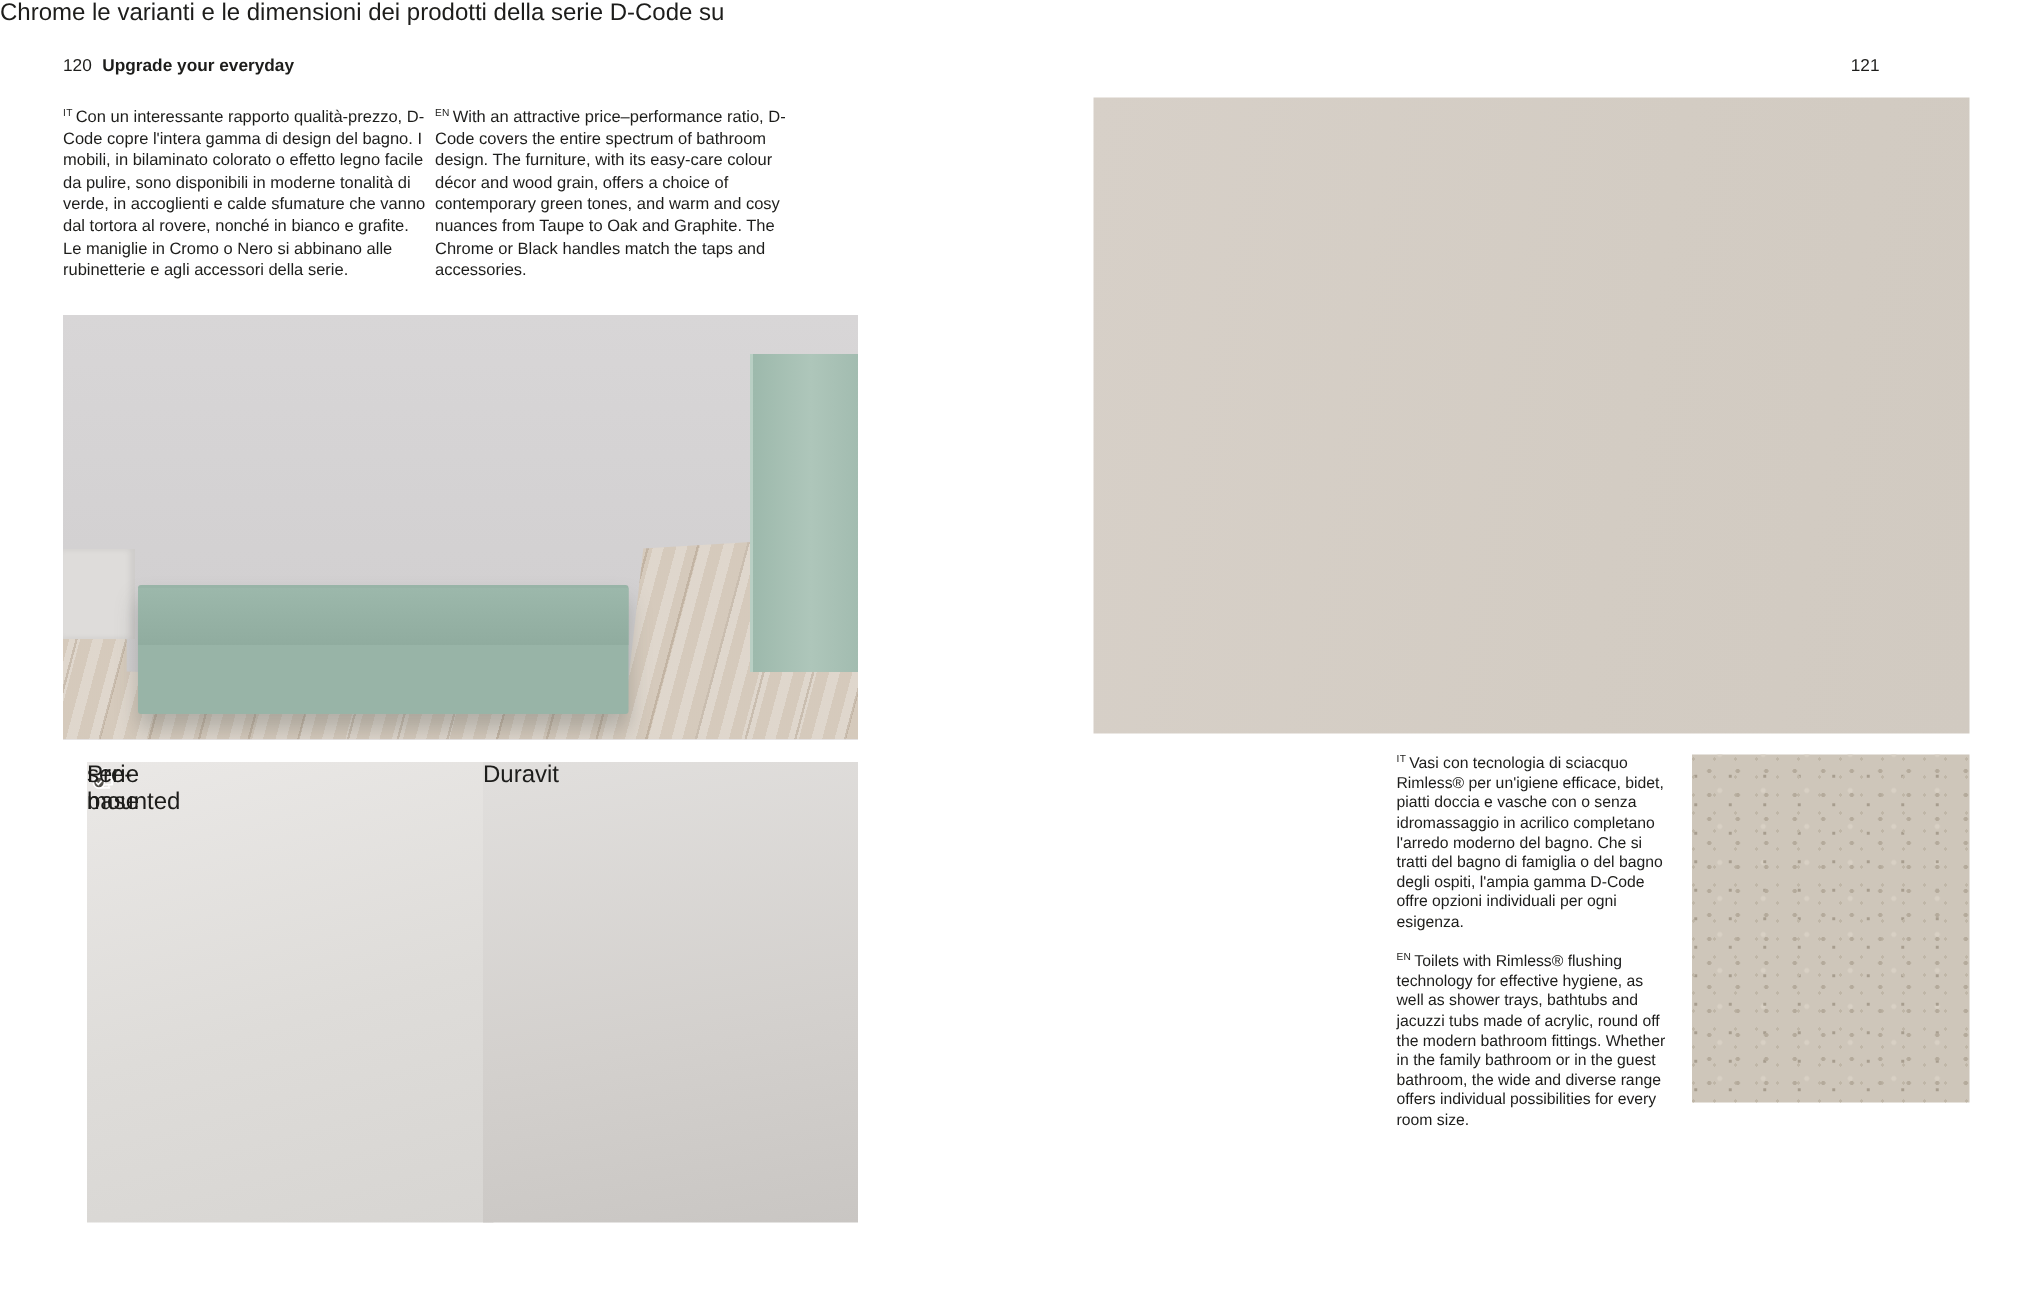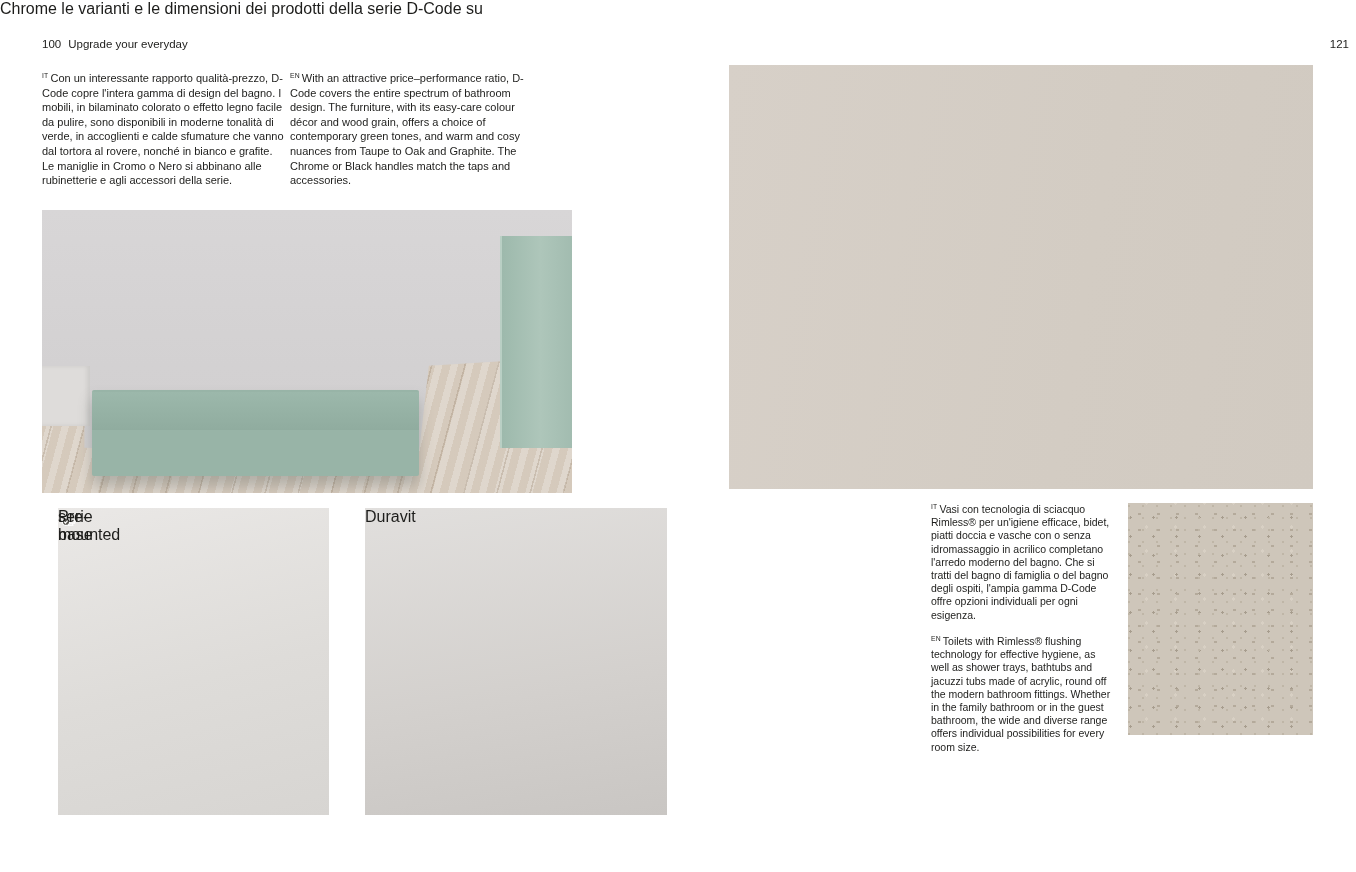--- a/index.html
+++ b/index.html
@@ -3,39 +3,39 @@
 <meta charset="utf-8">
 <style>
   * { margin:0; padding:0; box-sizing:border-box; }
   html,body { background:#ffffff; }
   body { font-family:"Liberation Sans", sans-serif; color:#1d1d1b; }
   .page { position:relative; width:1356px; height:872px; background:#fff; overflow:hidden; }
 
   
   .hdr { position:absolute; left:42px; top:38px; font-size:11.5px; line-height:13px; }
   .hdr .num { font-weight:400; margin-right:7px; }
-  .hdr .ttl { font-weight:400; }
-  .pnum-r { position:absolute; left:1296px; top:38px; width:53px; text-align:right; font-size:11.5px; }
+  .hdr .ttl { font-weight:700; }
+  .pnum-r { position:absolute; left:1200px; top:38px; width:53px; text-align:right; font-size:11.5px; }
   p.intro { position:absolute; top:69px; font-size:11px; line-height:14.6px; }
   p.intro.c1 { left:42px;  width:243px; }
   p.intro.c2 { left:290px; width:252px; }
   p.rcol { position:absolute; left:931px; width:184px; font-size:10.5px; line-height:13.2px; }
   p.rcol.it { top:500px; }
   p.rcol.en { top:632px; }
   sup.lang { font-size:6.8px; vertical-align:4px; letter-spacing:.2px; margin-right:2px; }
 
   
   figure { position:absolute; overflow:hidden; }
   figure * { position:absolute; }
   .figA { left:42px;  top:210px; width:530px; height:283px;
           background:linear-gradient(180deg,#d8d6d7 0%,#d3d1d2 55%,#d0cecf 100%); }
   .figB { left:58px;  top:508px; width:271px; height:307px;
           background:linear-gradient(165deg,#eae8e6 0%,#dedcd9 55%,#d7d5d2 100%); }
-  .figC { left:322px; top:508px; width:302px; height:307px;
-          background:linear-gradient(170deg,#e1dfdd 0%,#d3d0cd 60%,#c9c6c3 100%);margin-left:43px; }
+  .figC { left:322px; top:508px; width:250px; height:307px;
+          background:linear-gradient(170deg,#e1dfdd 0%,#d3d0cd 60%,#c9c6c3 100%); }
   .figD { left:729px; top:65px;  width:584px; height:424px;
           background:linear-gradient(100deg,#d7d0c8 0%,#d3ccc3 60%,#d1cac1 100%); }
   .figE { left:1128px; top:503px; width:185px; height:232px; }
 
   .wood { background-color:#d9cfc3;
           background-image:
             repeating-linear-gradient(105deg, rgba(146,124,100,.28) 0 1.5px, transparent 1.5px 32px),
             repeating-linear-gradient(105deg, rgba(255,255,255,.16) 0 7px, rgba(190,170,145,.14) 7px 15px); }
   .terrazzo { background-color:#cec6ba;
           background-image:
@@ -232,21 +232,21 @@
   .qr-text { position:absolute; left:833px; top:779px; width:158px; }
   .qr-caption { font-size:9.5px; line-height:11px; color:#d9895f; }
   .qr-link { font-size:9.5px; line-height:11px; color:#1d1d1b; font-weight:700; margin-top:1px; cursor:pointer; }
 </style>
 </head>
 <body>
 
 <div class="page">
 
   <header class="hdr">
-    <span class="num">100</span><span class="ttl">Upgrade your everyday</span>
+    <span class="num">120</span><span class="ttl">Upgrade your everyday</span>
   </header>
   <span class="pnum-r">121</span>
 
   <p class="intro c1"><sup class="lang">IT</sup><span>Con un interessante rapporto qualità-prezzo, D-Code copre l'intera gamma di design del bagno. I mobili, in bilaminato colorato o effetto legno facile da pulire, sono disponibili in moderne tonalità di verde, in accoglienti e calde sfumature che vanno dal tortora al rovere, nonché in bianco e grafite. Le maniglie in Cromo o Nero si abbinano alle rubinetterie e agli accessori della serie.</span></p>
   <p class="intro c2"><sup class="lang">EN</sup><span>With an attractive price–performance ratio, D-Code covers the entire spectrum of bathroom design. The furniture, with its easy-care colour décor and wood grain, offers a choice of contemporary green tones, and warm and cosy nuances from Taupe to Oak and Graphite. The Chrome or Black handles match the taps and accessories.</span></p>
 
   <figure class="figA">
     <div class="fA-floor wood"></div>
     <div class="fA-sidebox"></div>
     <div class="fA-tallcab"></div>

